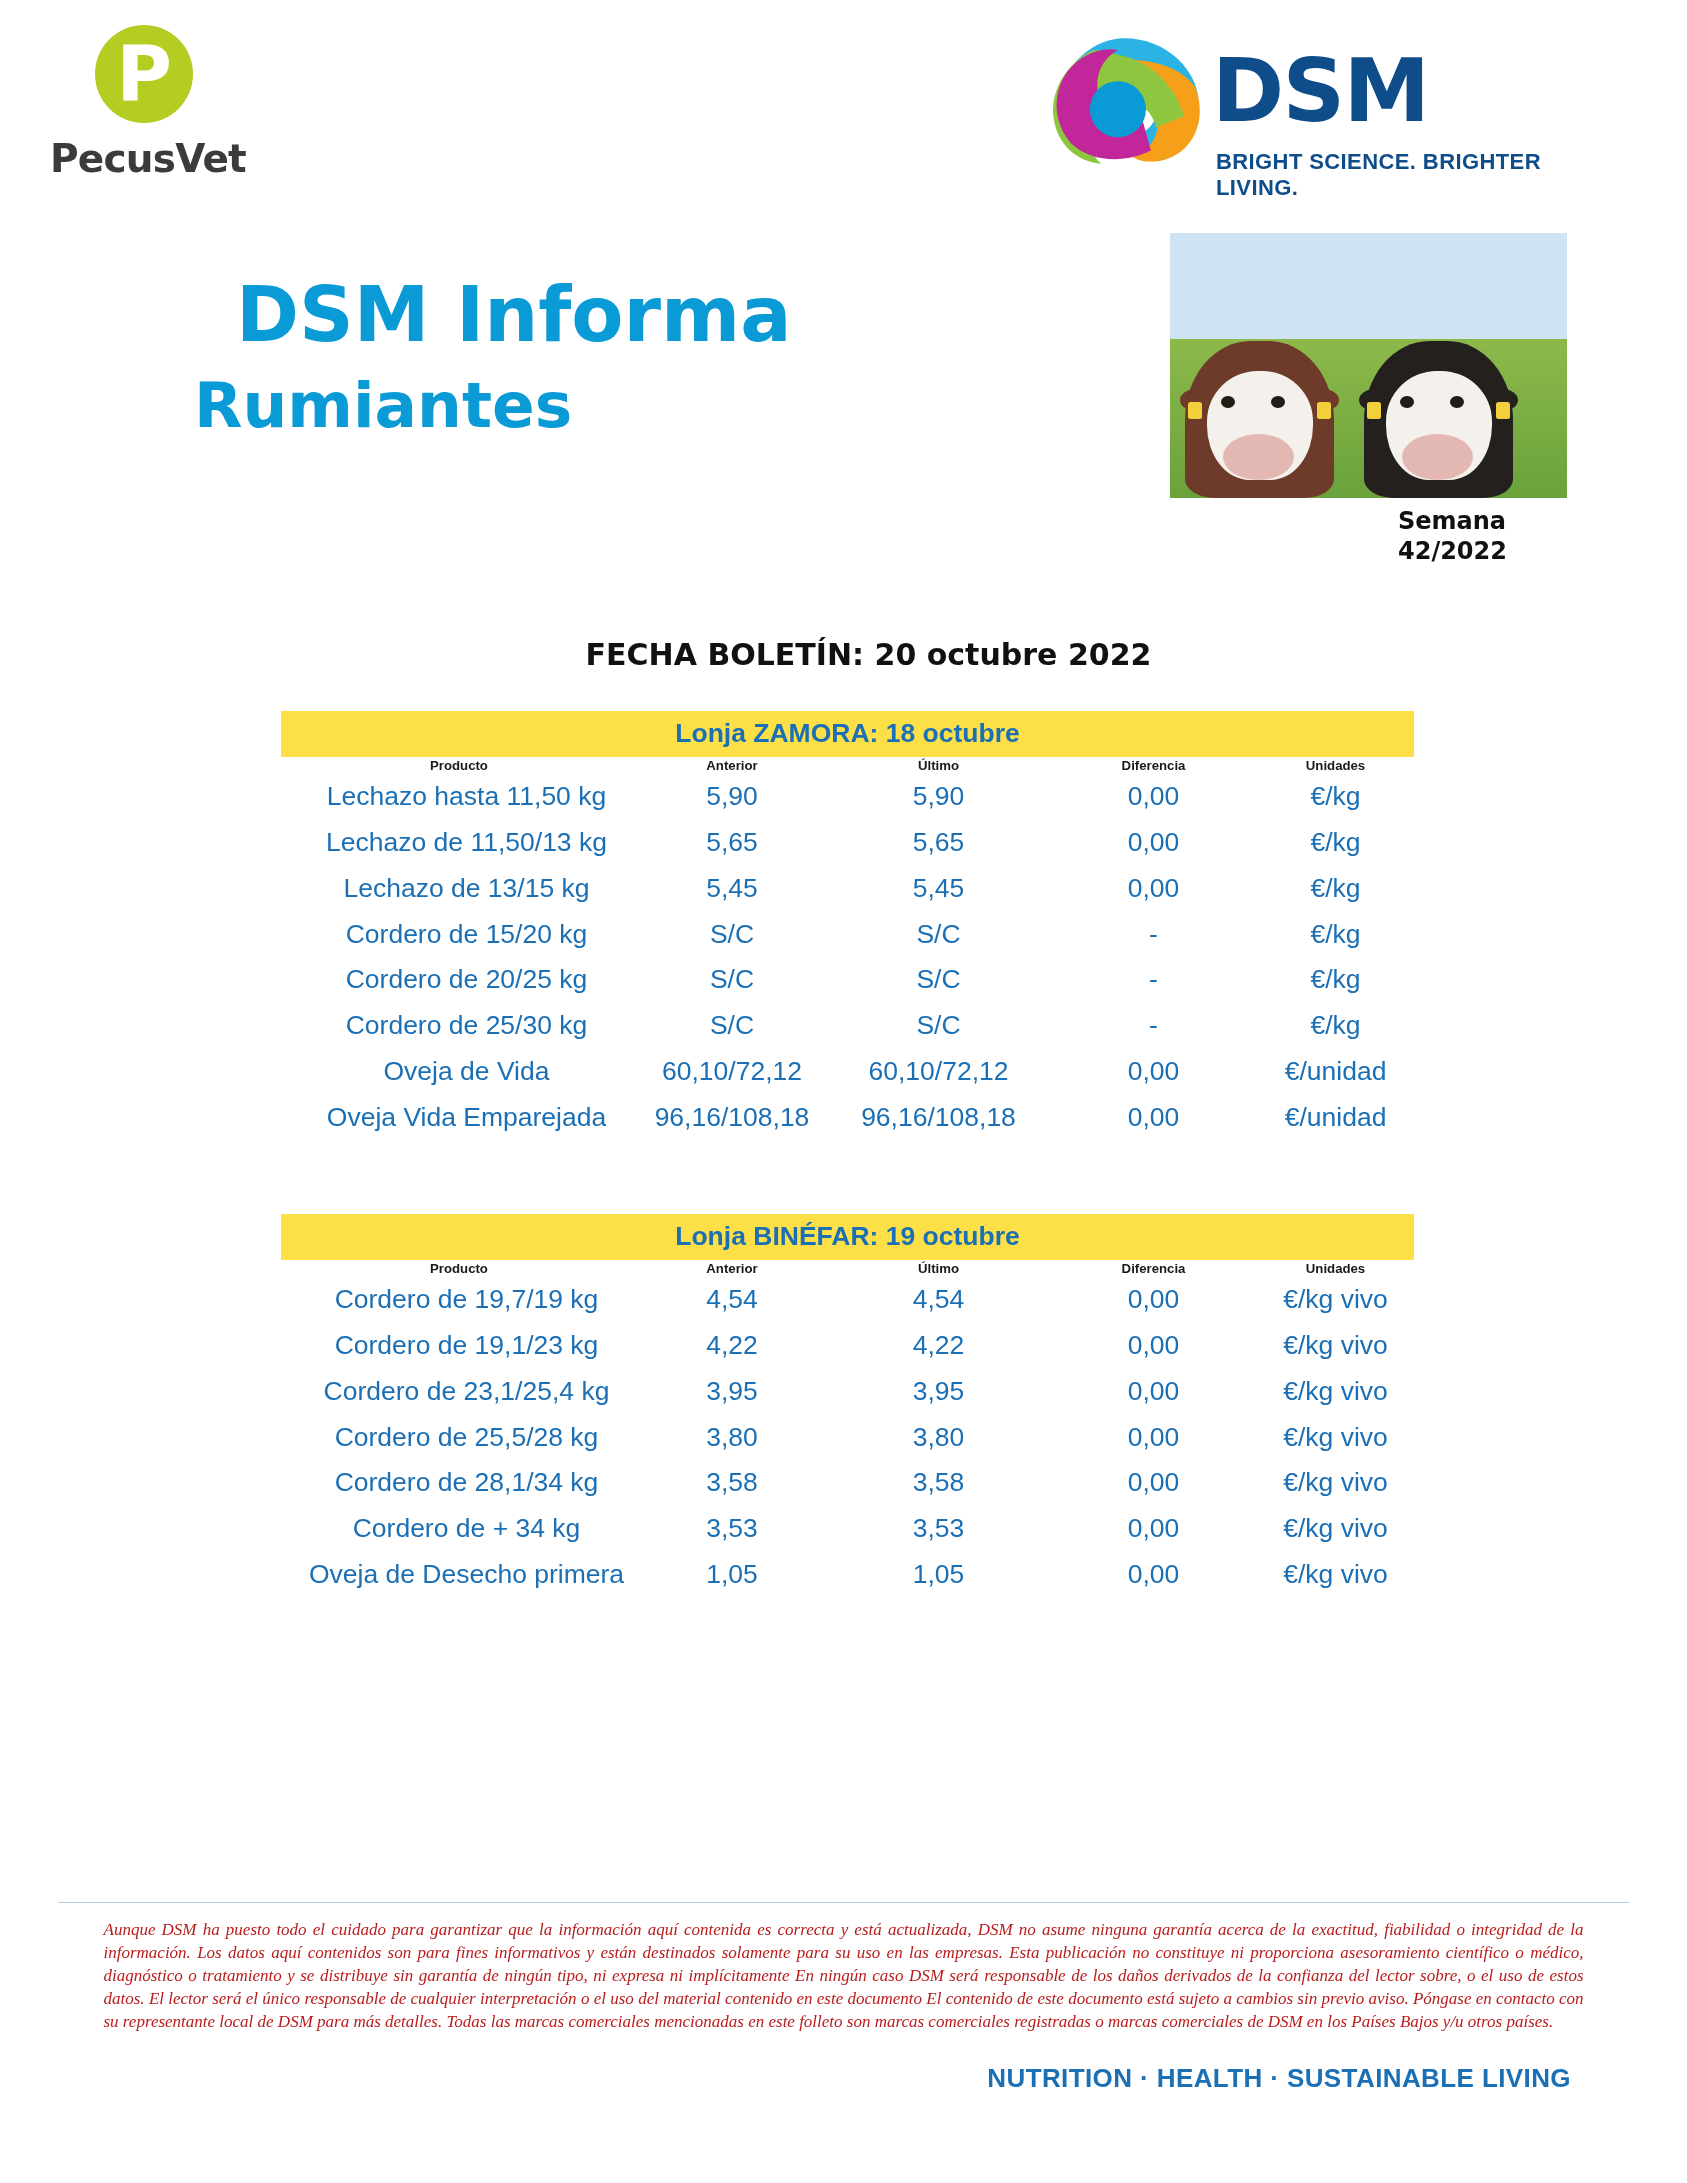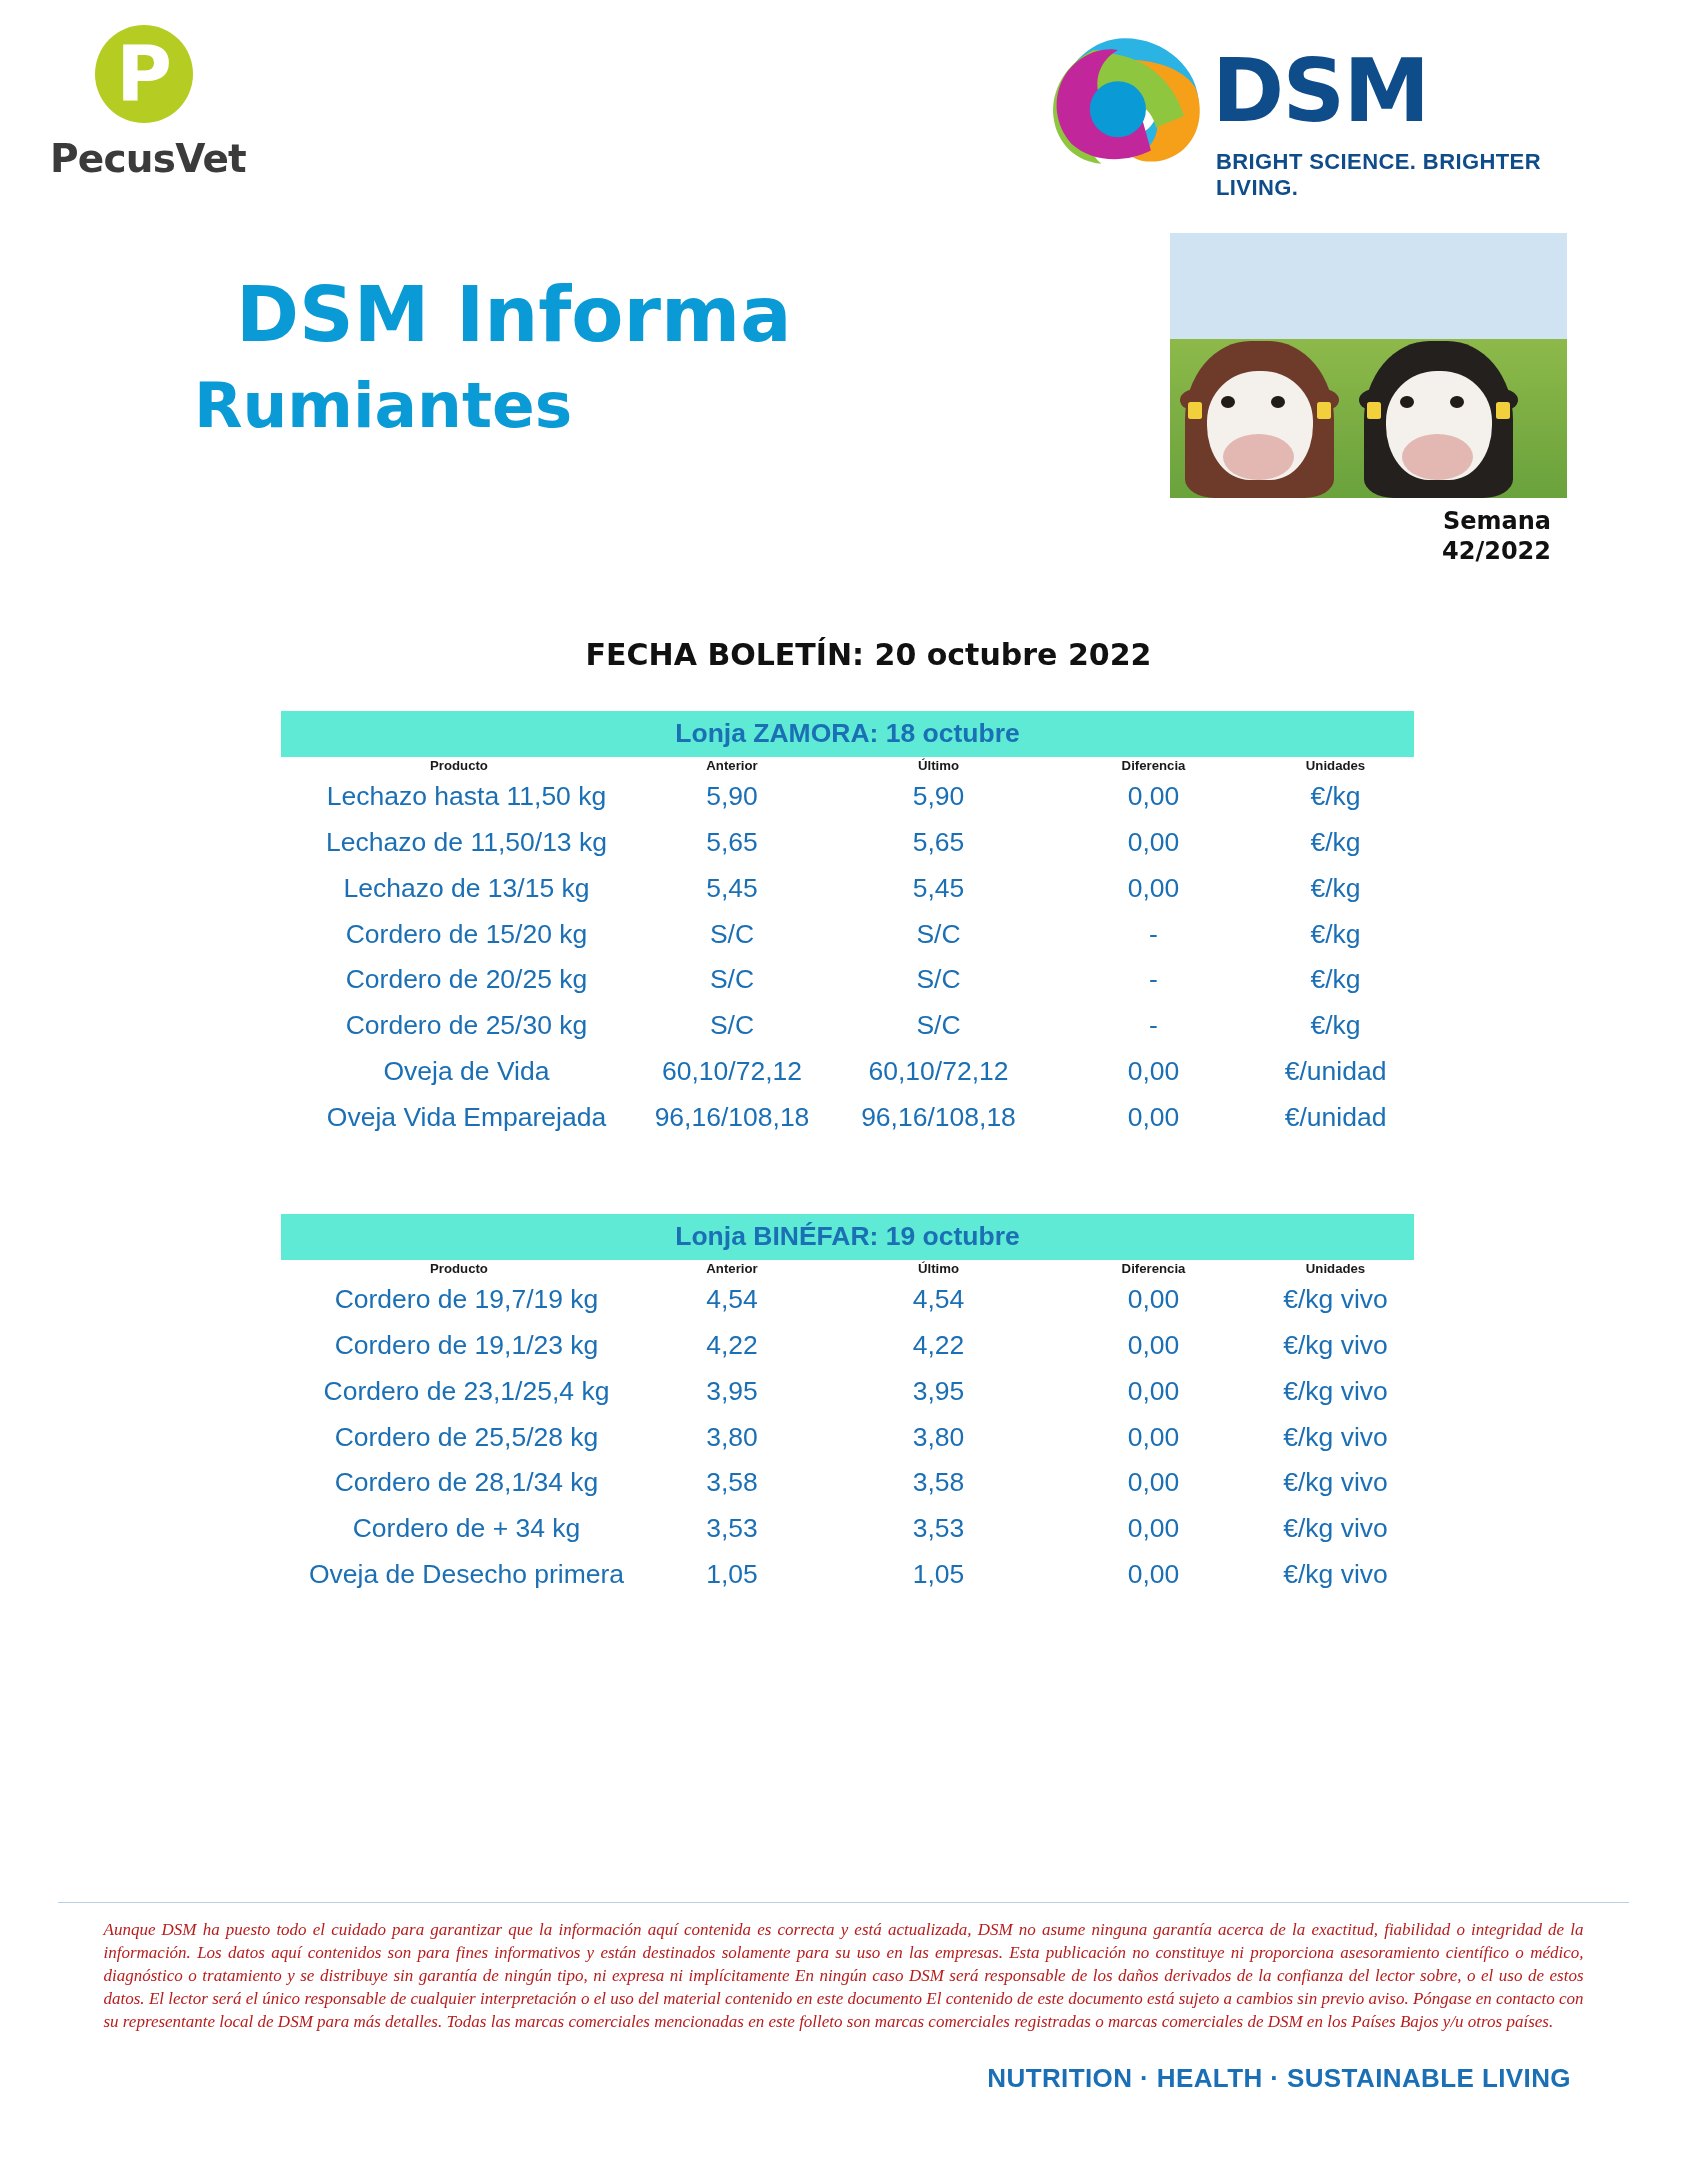--- a/index.html
+++ b/index.html
@@ -194,23 +194,23 @@
     width: 14px;
     height: 17.4px;
     background: #f2d03c;
     border-radius: 2.5px;
   }
   .cow .tag.l { left: 3.3px; }
   .cow .tag.r { left: 132px; }
 
   .semana {
     position: absolute;
-    right: 136px;
+    right: 124px;
     top: 506px;
-    text-align: right;
+    text-align: left;
     font-family: "DejaVu Sans", sans-serif;
     font-weight: bold;
     font-size: 24px;
     line-height: 30px;
     color: #111111;
     width: 165px;
   }
 
   
   .fecha {
@@ -235,21 +235,21 @@
 
   table.lonja {
     width: 100%;
     border-collapse: collapse;
     table-layout: fixed;
   }
   table.lonja + table.lonja {
     margin-top: 74px;
   }
   .lonja-title td {
-    background: #5eead4;
+    background: #fde047;
     font-family: "DejaVu Sans", sans-serif;
     font-weight: bold;
     font-size: 29px;
     color: #111111;
     padding: 10px 15px 11.6px 15px;
   }
   .lonja tbody td {
     font-family: "Liberation Sans", sans-serif;
     font-size: 26.5px;
     color: #1b6fb5;

